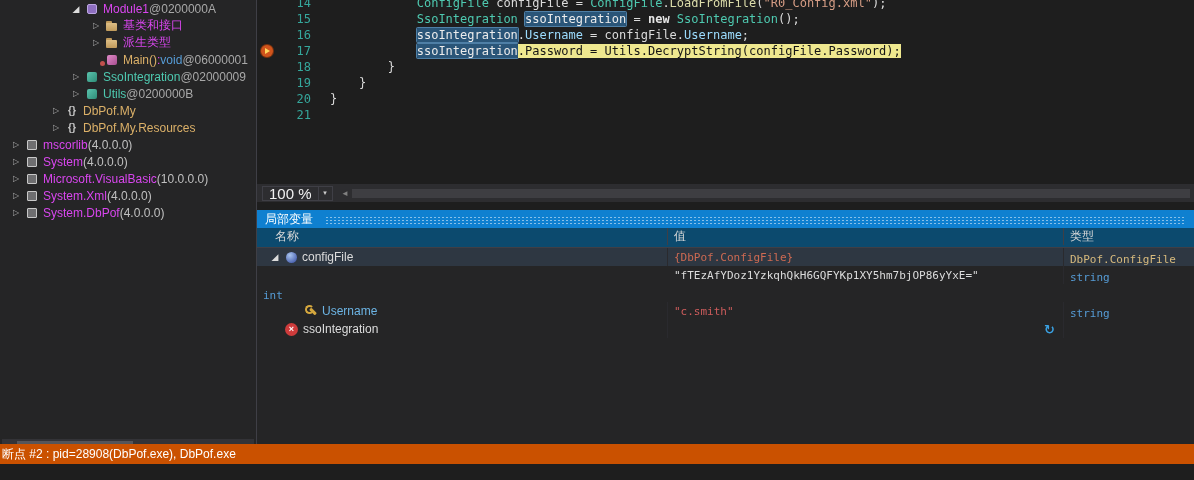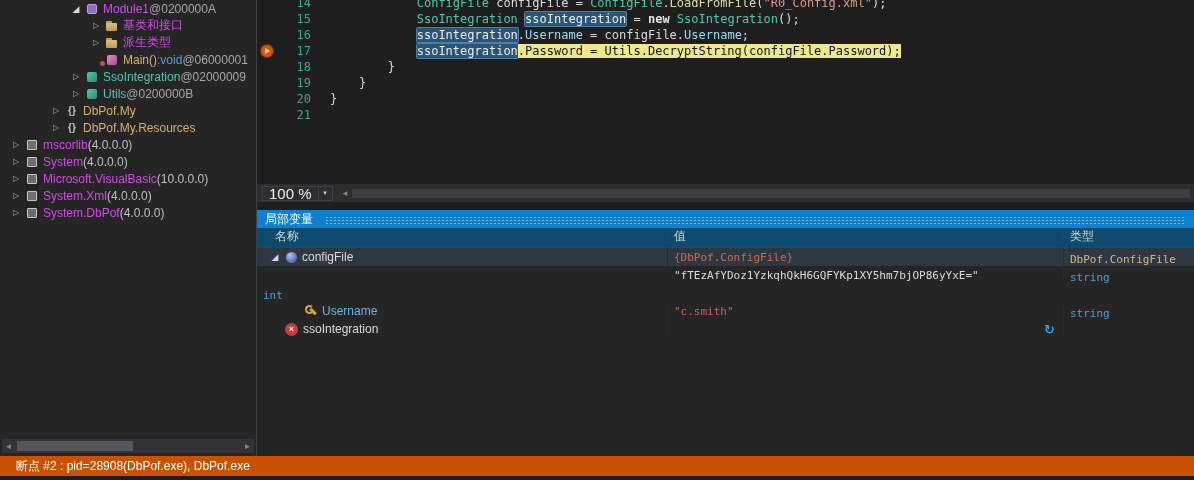--- a/index.html
+++ b/index.html
@@ -101,22 +101,22 @@
   .nm-prop{color:#6cb4e4;}
   .val-plain{color:#dcdcdc;}
   .val-red{color:#cd5c5c;}
   .val-obj{color:#ce6a52;}
   .ty-kw{color:#569cd6;}
   .ty-class{color:#d7ba7d;}
   .refresh{margin-left:auto;margin-right:8px;color:#3aa0e0;font-size:13px;font-weight:bold;
     font-family:"DejaVu Sans",sans-serif;}
 
   
-  .status{position:absolute;left:0;right:0;bottom:4px;height:20px;background:#ca5100;color:#ffffff;
-    display:flex;align-items:center;padding-left:16px;font-size:12px;box-sizing:border-box;}
+  .status{position:absolute;left:0;right:0;bottom:16px;height:20px;background:#ca5100;color:#ffffff;
+    display:flex;align-items:center;padding-left:2px;font-size:12px;box-sizing:border-box;}
 </style>
 </head>
 <body>
 
 <div class="left-pane">
   <div class="tree">
       <div class="tree-row" style="padding-left: 68px;">
         <span class="expander open">◢</span>
         <span class="ticon icon-module"></span>
         <span class="tx-plain">Module1 </span>

